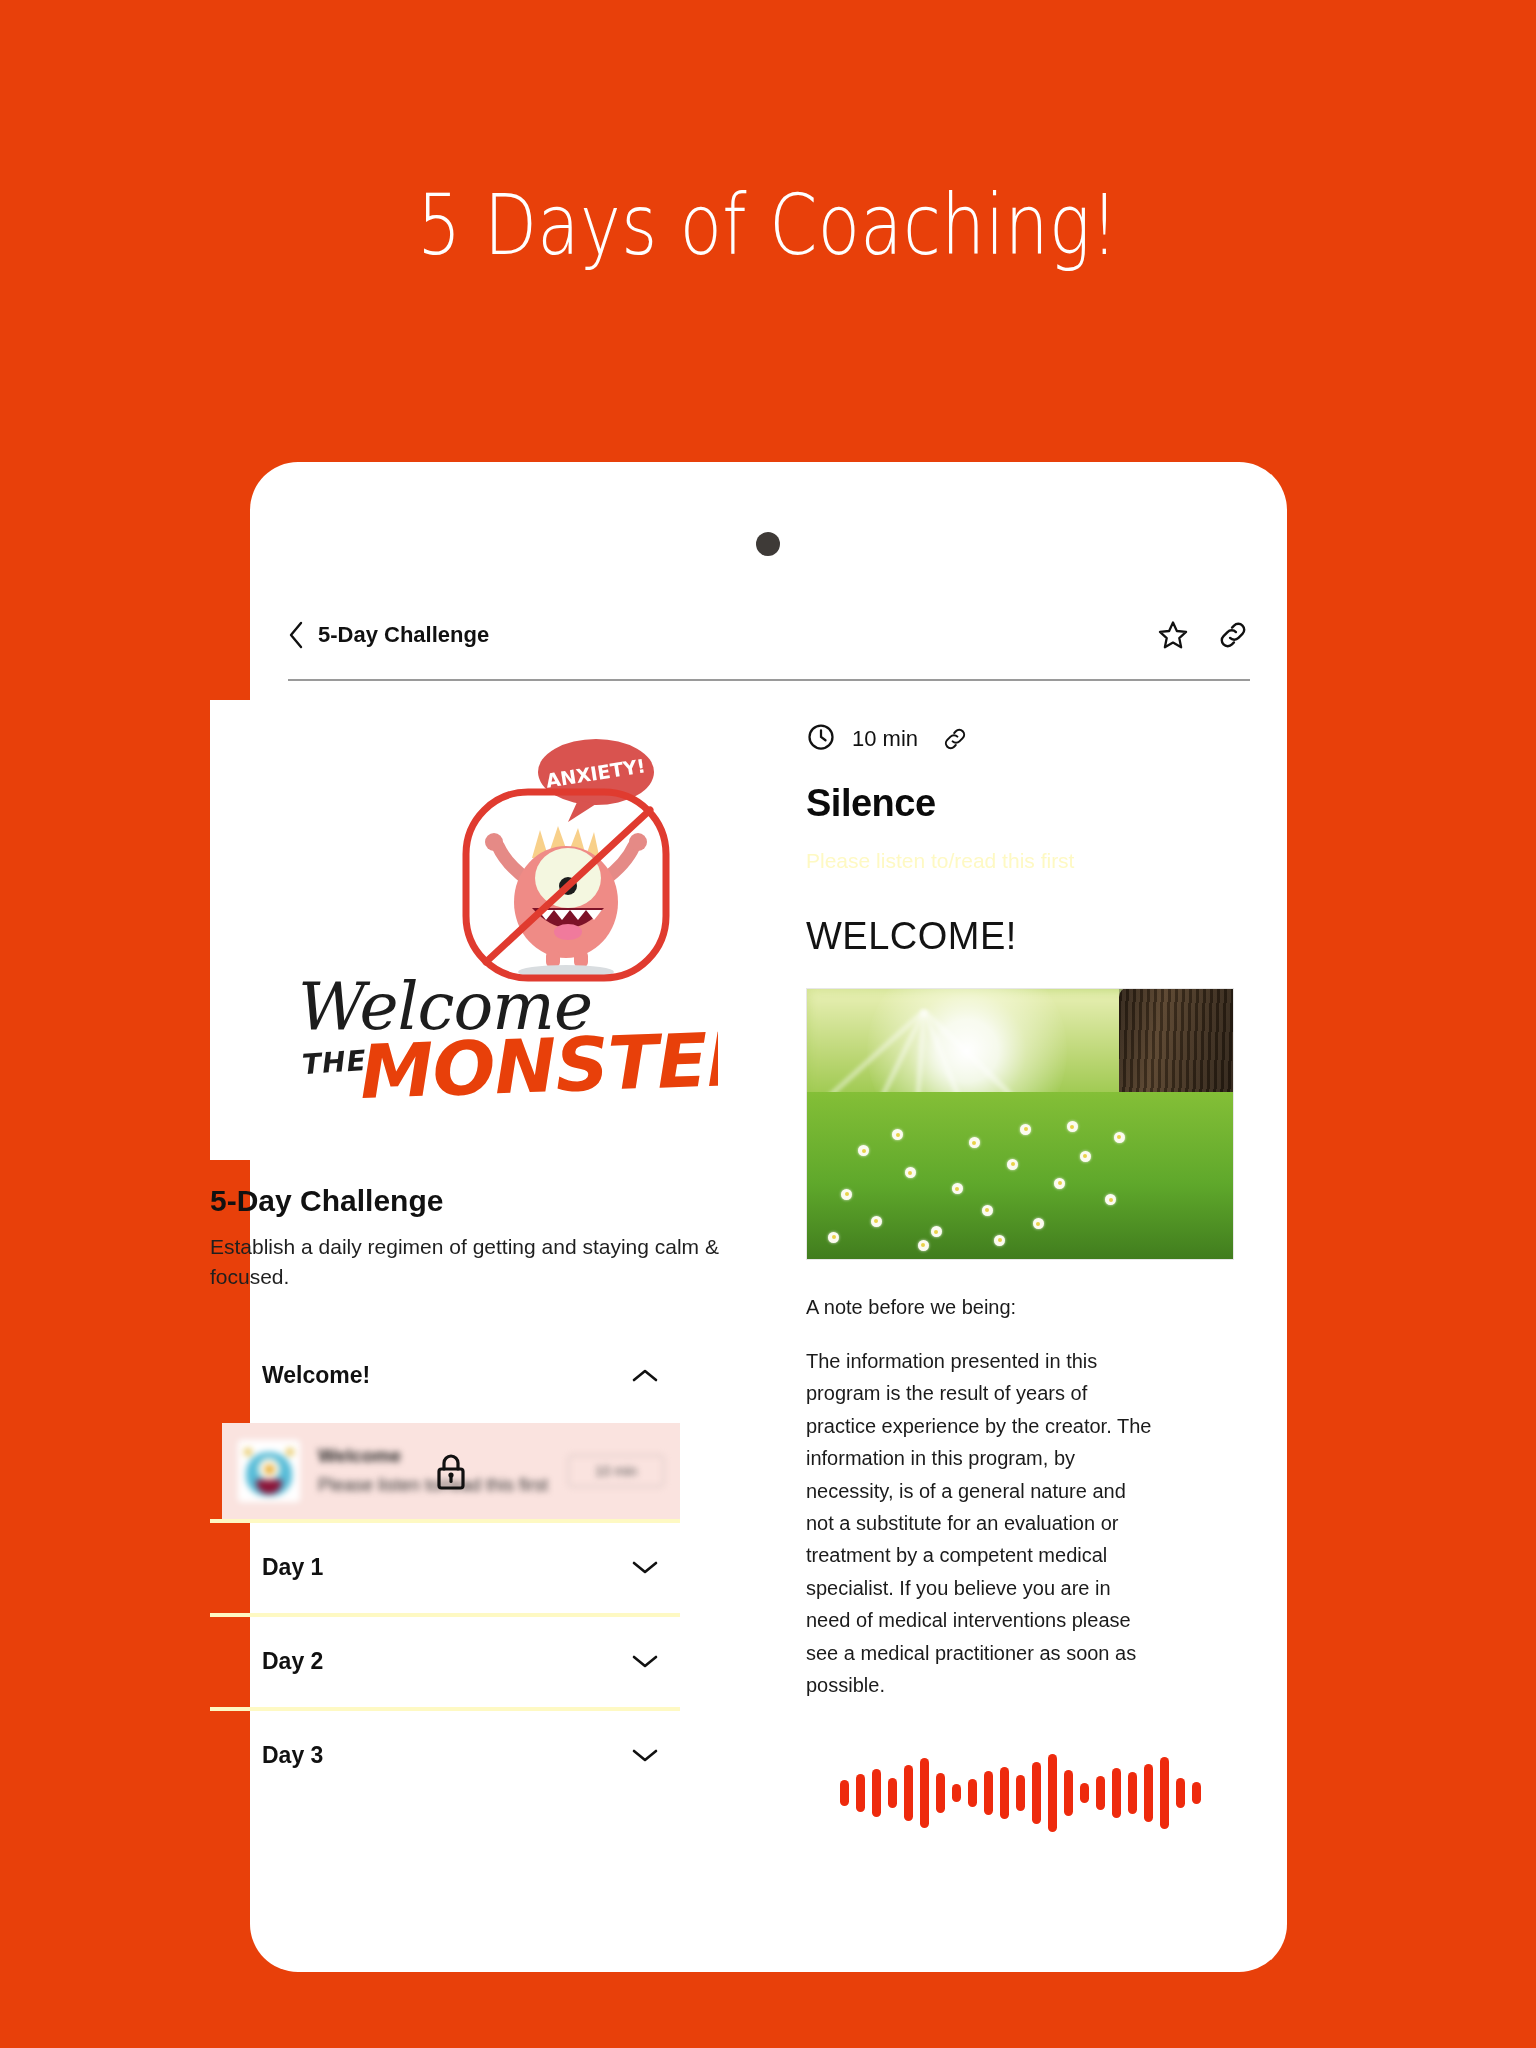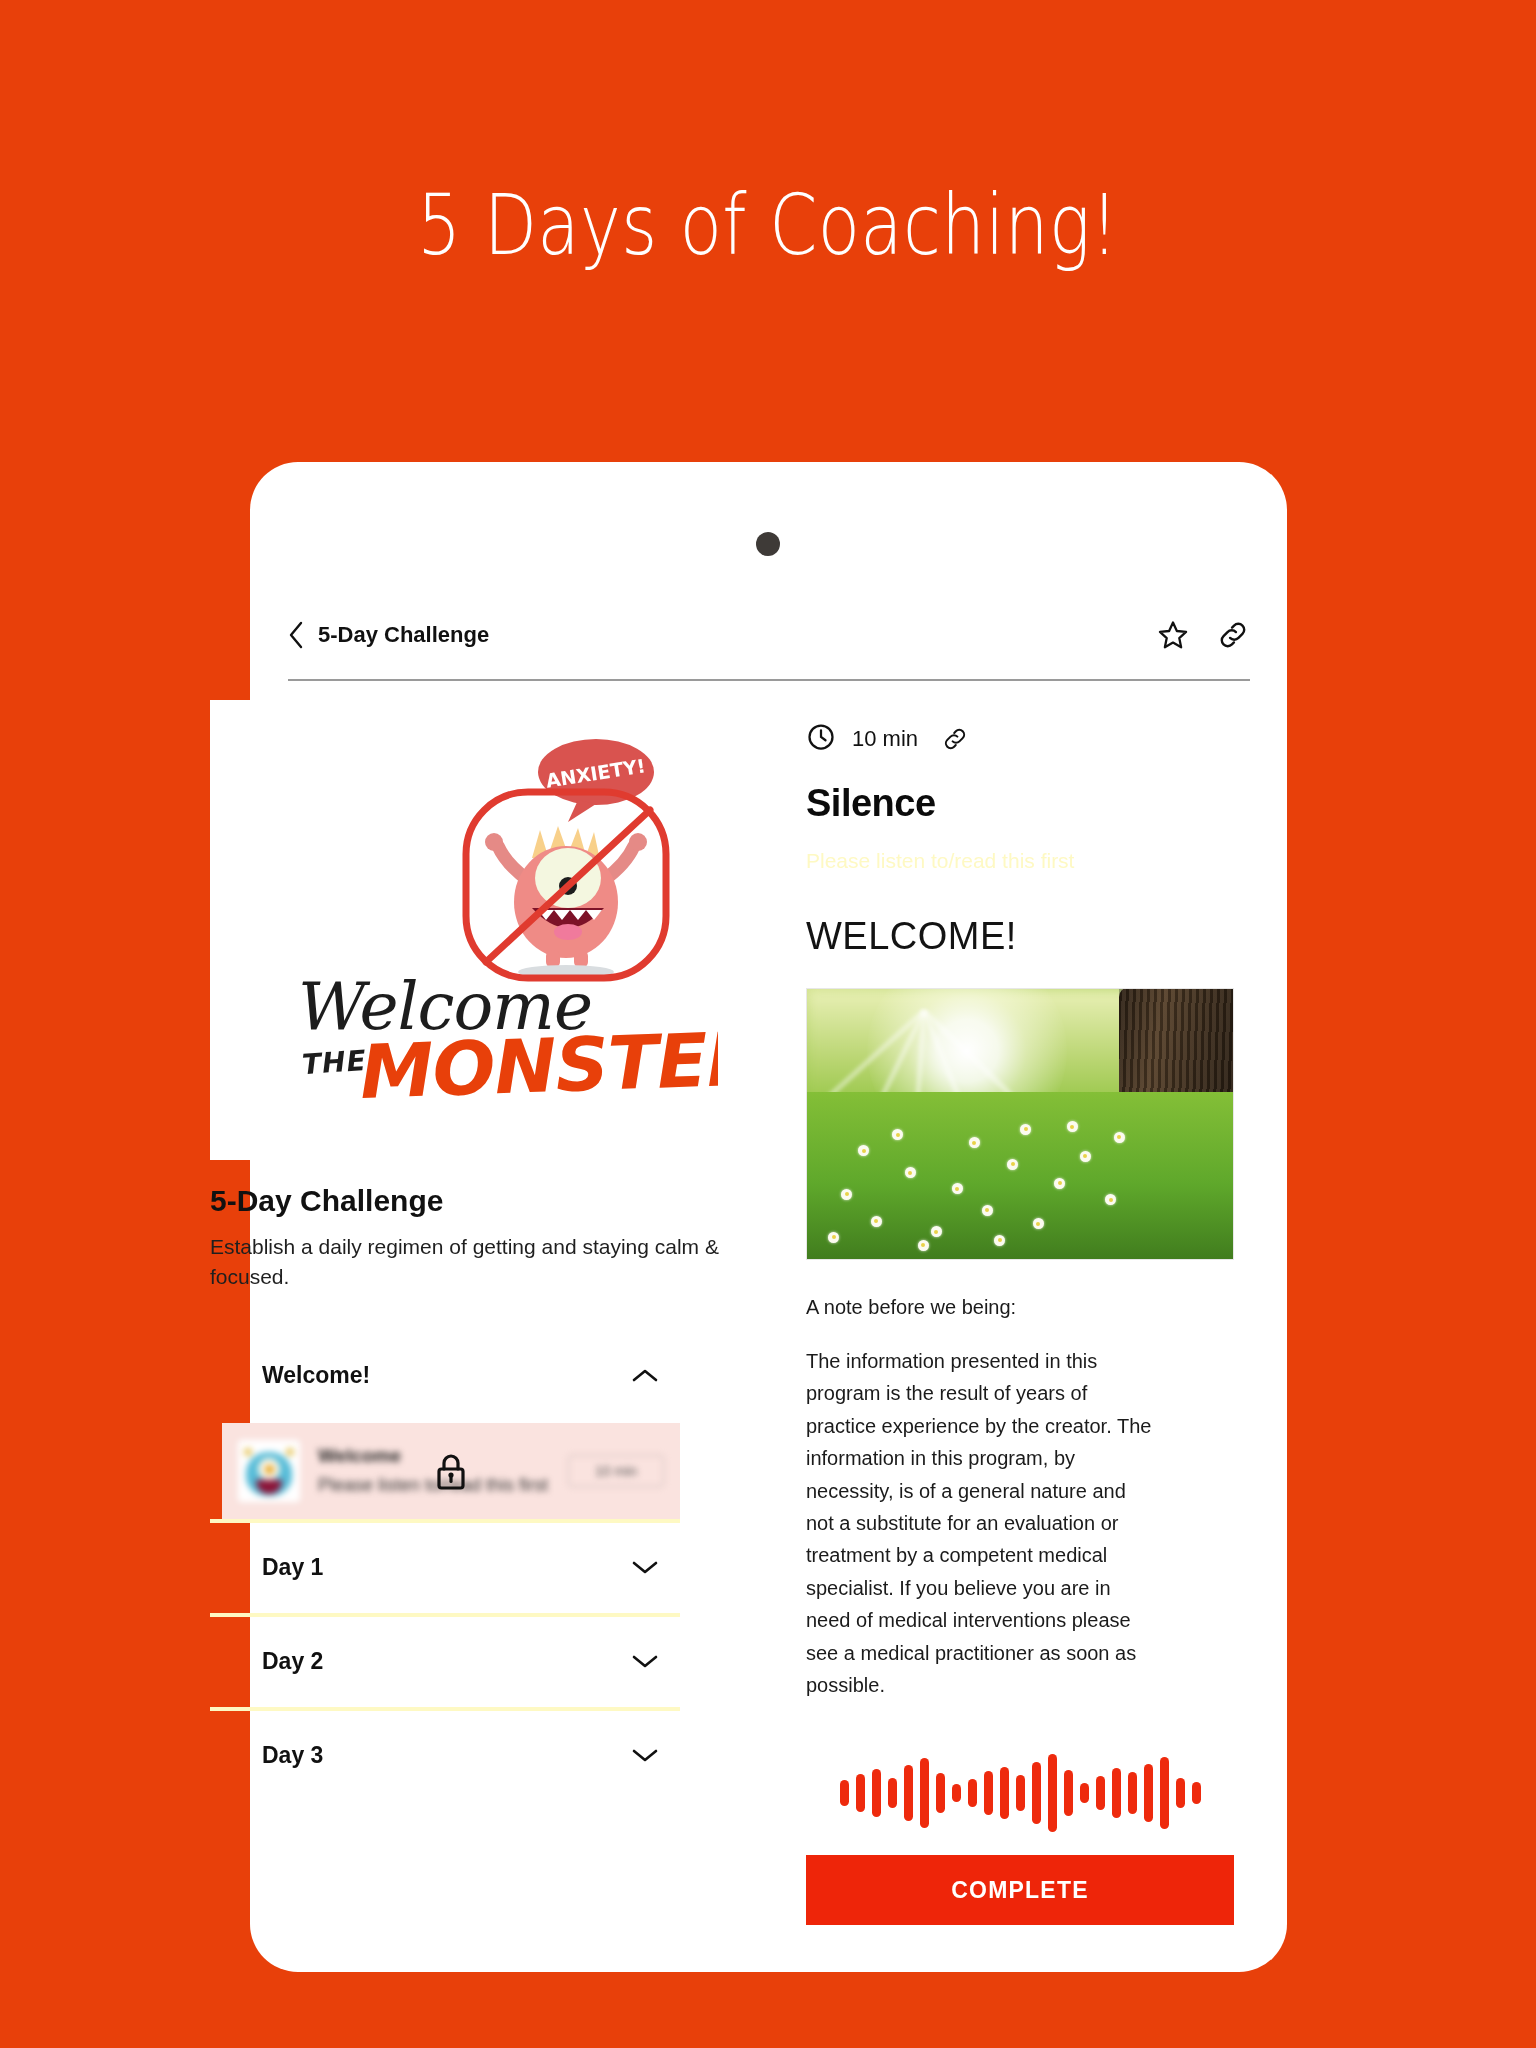--- a/index.html
+++ b/index.html
@@ -476,15 +476,14 @@
         <div class="wbar" style="height: 20px;"></div>
         <div class="wbar" style="height: 34px;"></div>
         <div class="wbar" style="height: 50px;"></div>
         <div class="wbar" style="height: 42px;"></div>
         <div class="wbar" style="height: 58px;"></div>
         <div class="wbar" style="height: 72px;"></div>
         <div class="wbar" style="height: 30px;"></div>
         <div class="wbar" style="height: 22px;"></div>
       </div>
 
-    <button class="complete-btn">COMPLETE</button>
   </div>
 </div>
 
 </body></html>

